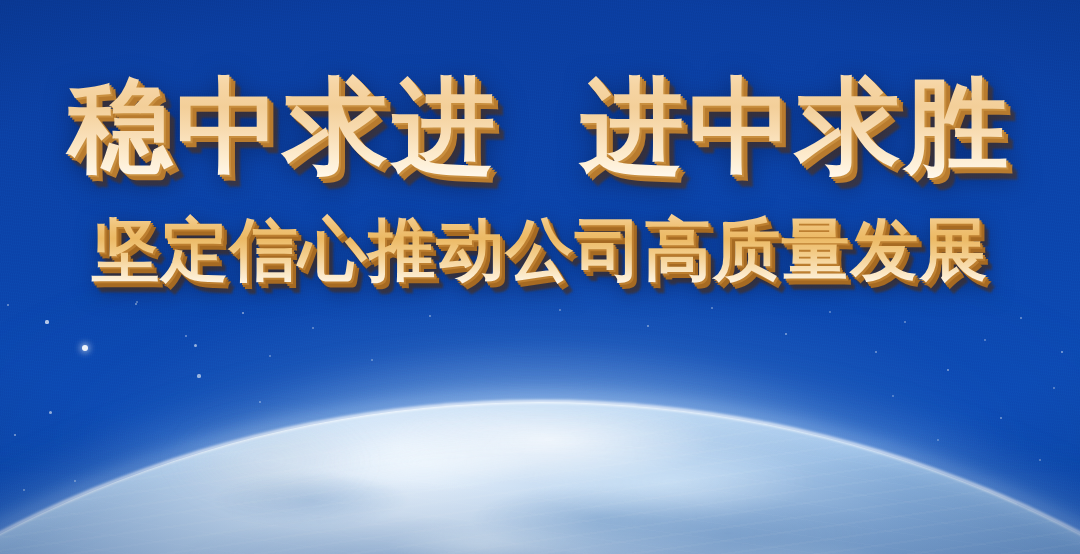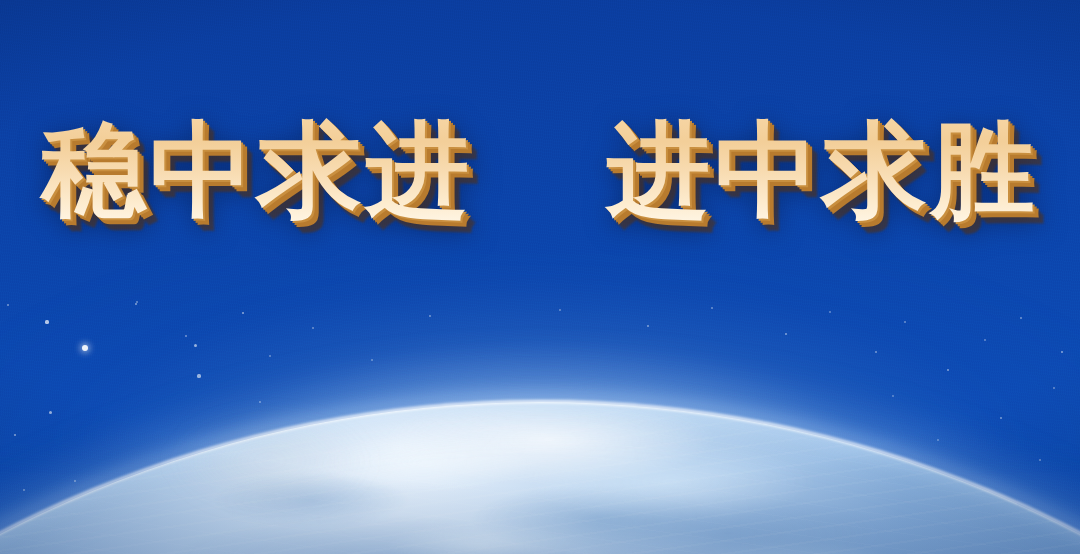--- a/index.html
+++ b/index.html
@@ -162,22 +162,22 @@
   }
 
   
   .copy{
     position:absolute;left:0;right:0;top:0;
     text-align:center;
     z-index:6;
   }
 
   .headline{
-    margin:9px;
-    padding-top:117px;
+    margin:0;
+    padding-top:74px;
     font-size:104px;
     line-height:1.0;
     font-weight:700;
     letter-spacing:4px;
     white-space:pre;
     color:#fbe4bb;
     background-image:linear-gradient(180deg,
         #ffffff 0%,
         #fdf2e0 13%,
         #fbe6c6 29%,
@@ -187,21 +187,20 @@
         #fdeccf 88%,
         #fff8ec 100%);
     -webkit-background-clip:text;
     background-clip:text;
     -webkit-text-fill-color:transparent;
     filter:
       drop-shadow(2px 2px 0 #c98f3f)
       drop-shadow(4px 4px 0 #b87b2e)
       drop-shadow(5px 6px 1px rgba(90,48,8,.55))
       drop-shadow(0 3px 12px rgba(6,30,82,.55));
-    font-family: Liberation Mono, monospace;
   }
 
   .subline{
     margin:0;
     padding-top:38px;
     font-size:68px;
     line-height:1.0;
     font-weight:700;
     letter-spacing:1px;
     white-space:pre;
@@ -279,15 +278,16 @@
     <div class="limb wide"></div>
     <div class="limb soft"></div>
     <div class="limb"></div>
     <div class="flare"></div>
   </div>
 
   <div class="vignette"></div>
 
   <div class="copy">
     <h1 class="headline">稳中求进  进中求胜</h1>
+    <h2 class="subline">坚定信心推动公司高质量发展</h2>
   </div>
 
 </div>
 
 </body></html>

